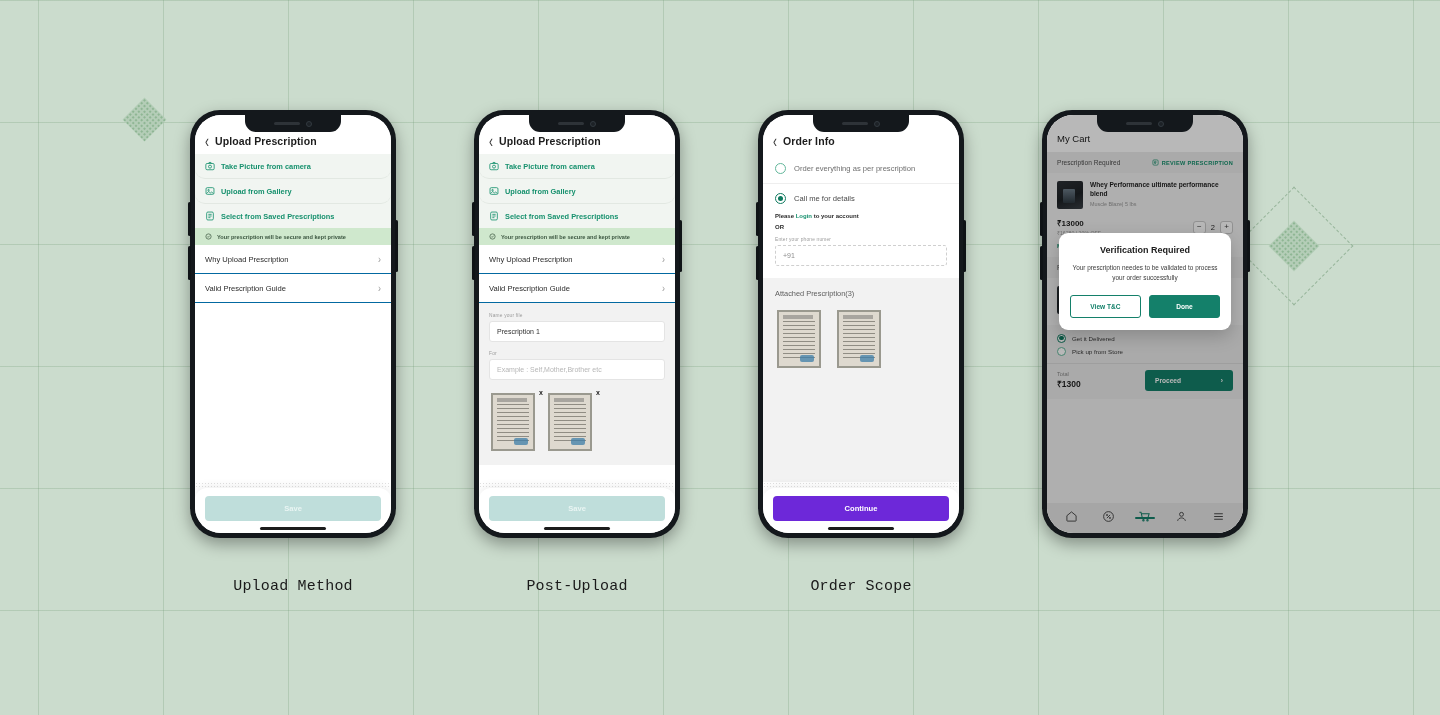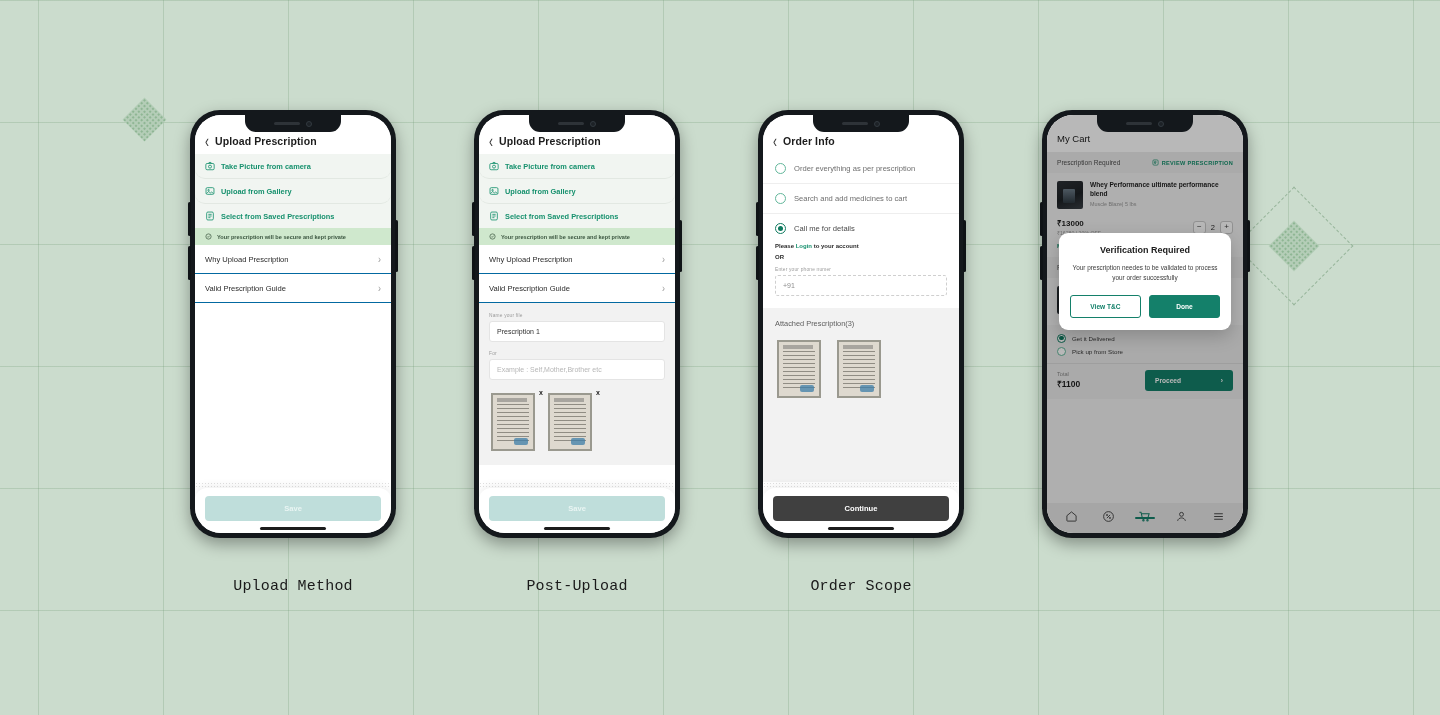--- a/index.html
+++ b/index.html
@@ -174,21 +174,21 @@
 
   .sheet-footer {
     flex: 0 0 auto; background: #fff;
     padding: 8px 10px 12px 10px;
     border-top-left-radius: 12px; border-top-right-radius: 12px;
     position: relative; z-index: 5;
     box-shadow: 0 -3px 8px rgba(0,0,0,0.06);
   }
   .btn-primary {
     width: 100%; text-align: center; padding: 8px 16px;
-    border-radius: 4px; background: #404040; color: #fff;
+    border-radius: 4px; background: #6d28d9; color: #fff;
     font-size: 7.6px; font-weight: 600; border: none; cursor: pointer;
   }
   .btn-disabled {
     width: 100%; text-align: center; padding: 8px 0;
     border-radius: 4px; background: #bfdedb; color: #e9f5f3;
     font-size: 7.6px; font-weight: 600; border: none;
   }
   .grabber {
     position: absolute; left: 50%; transform: translateX(-50%);
     bottom: 3px; width: 66px; height: 3px; border-radius: 2px; background: #1c1c1c;
@@ -512,24 +512,20 @@
         <div class="app-header">
           <span class="chev-back">‹</span>
           <span class="app-title">Order Info</span>
         </div>
 
         <div class="body-scroll" style="display:flex;flex-direction:column">
           <div class="radio-row">
             <span class="radio"></span>
             <span class="radio-label">Order everything as per prescription</span>
           </div>
-          <div class="radio-row">
-            <span class="radio"></span>
-            <span class="radio-label">Search and add medicines to cart</span>
-          </div>
           <div class="radio-row" style="border-bottom:none;padding-bottom:4px">
             <span class="radio on"></span>
             <span class="radio-label dark">Call me for details</span>
           </div>
 
           <div class="login-line">
             <span>Please </span><a href="#">Login</a><span> to your account</span>
           </div>
           <div class="or-line">OR</div>
 
@@ -639,21 +635,21 @@
             </div>
             <div class="del-row">
               <span class="del-radio"></span>
               <span class="del-label">Pick up from Store</span>
             </div>
           </div>
 
           <div class="total-bar">
             <div>
               <div class="total-label">Total</div>
-              <div class="total-val">₹1100</div>
+              <div class="total-val">₹1300</div>
             </div>
             <button class="proceed-btn">
               <span>Proceed</span>
               <span>›</span>
             </button>
           </div>
         </div>
 
         <div class="tabbar">
           <span class="tab-ic">

